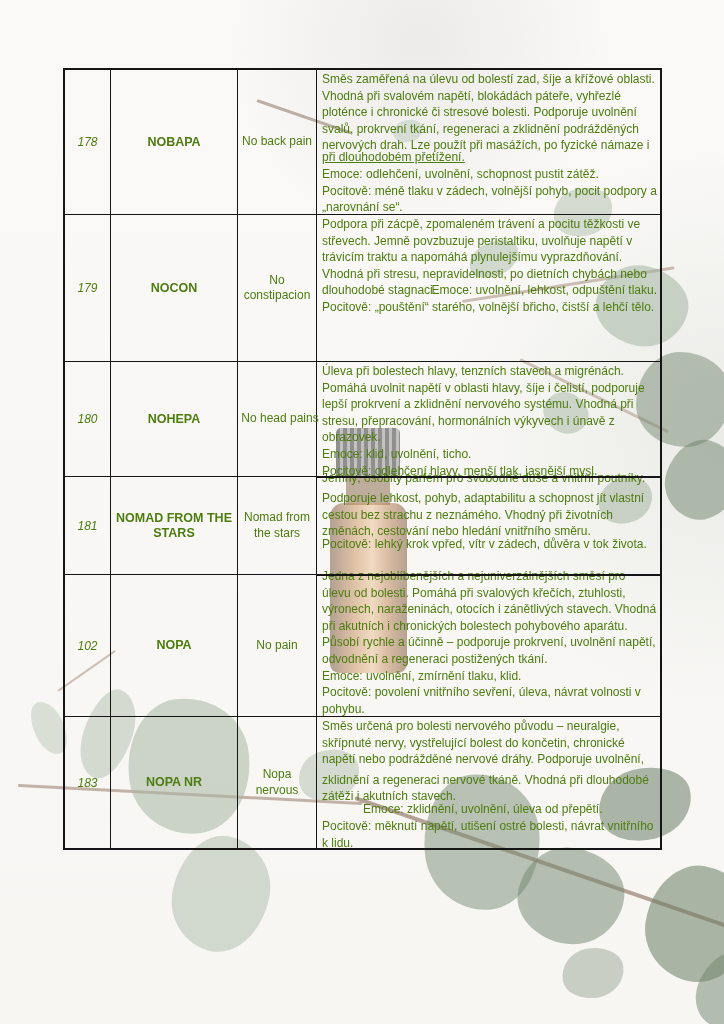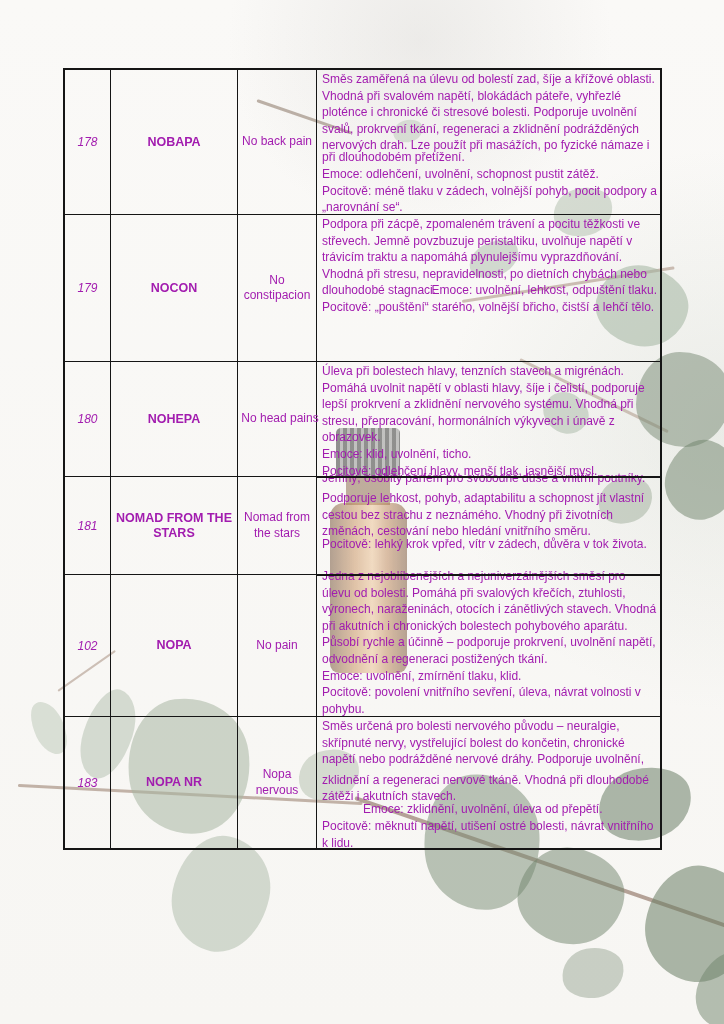--- a/index.html
+++ b/index.html
@@ -23,37 +23,37 @@
   .bottle-neck{position:absolute;left:16px;top:51px;width:44px;height:28px;background:rgba(104,60,24,.5);}
   .bottle-body{position:absolute;left:0;top:77px;width:77px;height:170px;border-radius:14px 14px 9px 9px;
      background:linear-gradient(90deg, rgba(88,48,16,.55), rgba(186,116,52,.5) 32%, rgba(226,162,92,.42) 55%, rgba(170,100,42,.5) 75%, rgba(96,52,18,.55));}
 
   
   .tbl{position:absolute;left:63px;top:68px;width:599px;height:782px;z-index:2;
        border:2px solid #151515;display:grid;
        grid-template-columns:46px 127px 79px 1fr;
        grid-template-rows:145px 147px 115px 98px 142px 131px;}
   .cell{border-right:1.5px solid #151515;border-bottom:1.5px solid #151515;
-        color:#a21caf;overflow:visible;position:relative;}
+        color:#4d7c0f;overflow:visible;position:relative;}
   .cell:nth-child(4n){border-right:none;}
   .cell:nth-child(n+21){border-bottom:none;}
   .cc{display:flex;align-items:center;justify-content:center;text-align:center;}
   .num{font-size:12px;font-style:italic;}
   .name{font-weight:bold;font-size:12.5px;line-height:15px;padding:0 4px;}
   .en{font-size:12px;line-height:15.5px;text-align:center;}
   .en-inner{display:inline-block;}
   .r178 .en-inner,.r180 .en-inner,.r182 .en-inner{white-space:nowrap;}
   .r179 .en-inner{max-width:70px;}
   .r181 .en-inner{max-width:72px;}
   .r183 .en-inner{max-width:56px;}
   .r180 .en-inner{position:relative;left:3px;}
 
   .desc{position:relative;z-index:3;padding:1px 3px 0 5px;font-size:12px;line-height:16.6px;}
   .desc p{margin:0;}
-  .d178 p:nth-child(2){margin-top:-4.5px;}
+  .d178 p:nth-child(2){margin-top:-4.5px;text-decoration:underline;}
   .d179 p:nth-child(3){margin-top:-16.6px;text-align:right;}
   .d181 .desc{margin-top:-8px;}
   .d181 p:nth-child(2){margin-top:3.5px;}
   .d181 p:nth-child(3){margin-top:-3.5px;}
   .d182 .desc{margin-top:-8px;}
   .d183 p:nth-child(2){margin-top:4px;}
   .d183 p:nth-child(3){margin-top:-3.5px;margin-left:41px;}
 
   .strike{position:absolute;left:252px;width:345px;height:1.5px;background:#151515;z-index:5;}
 </style>

